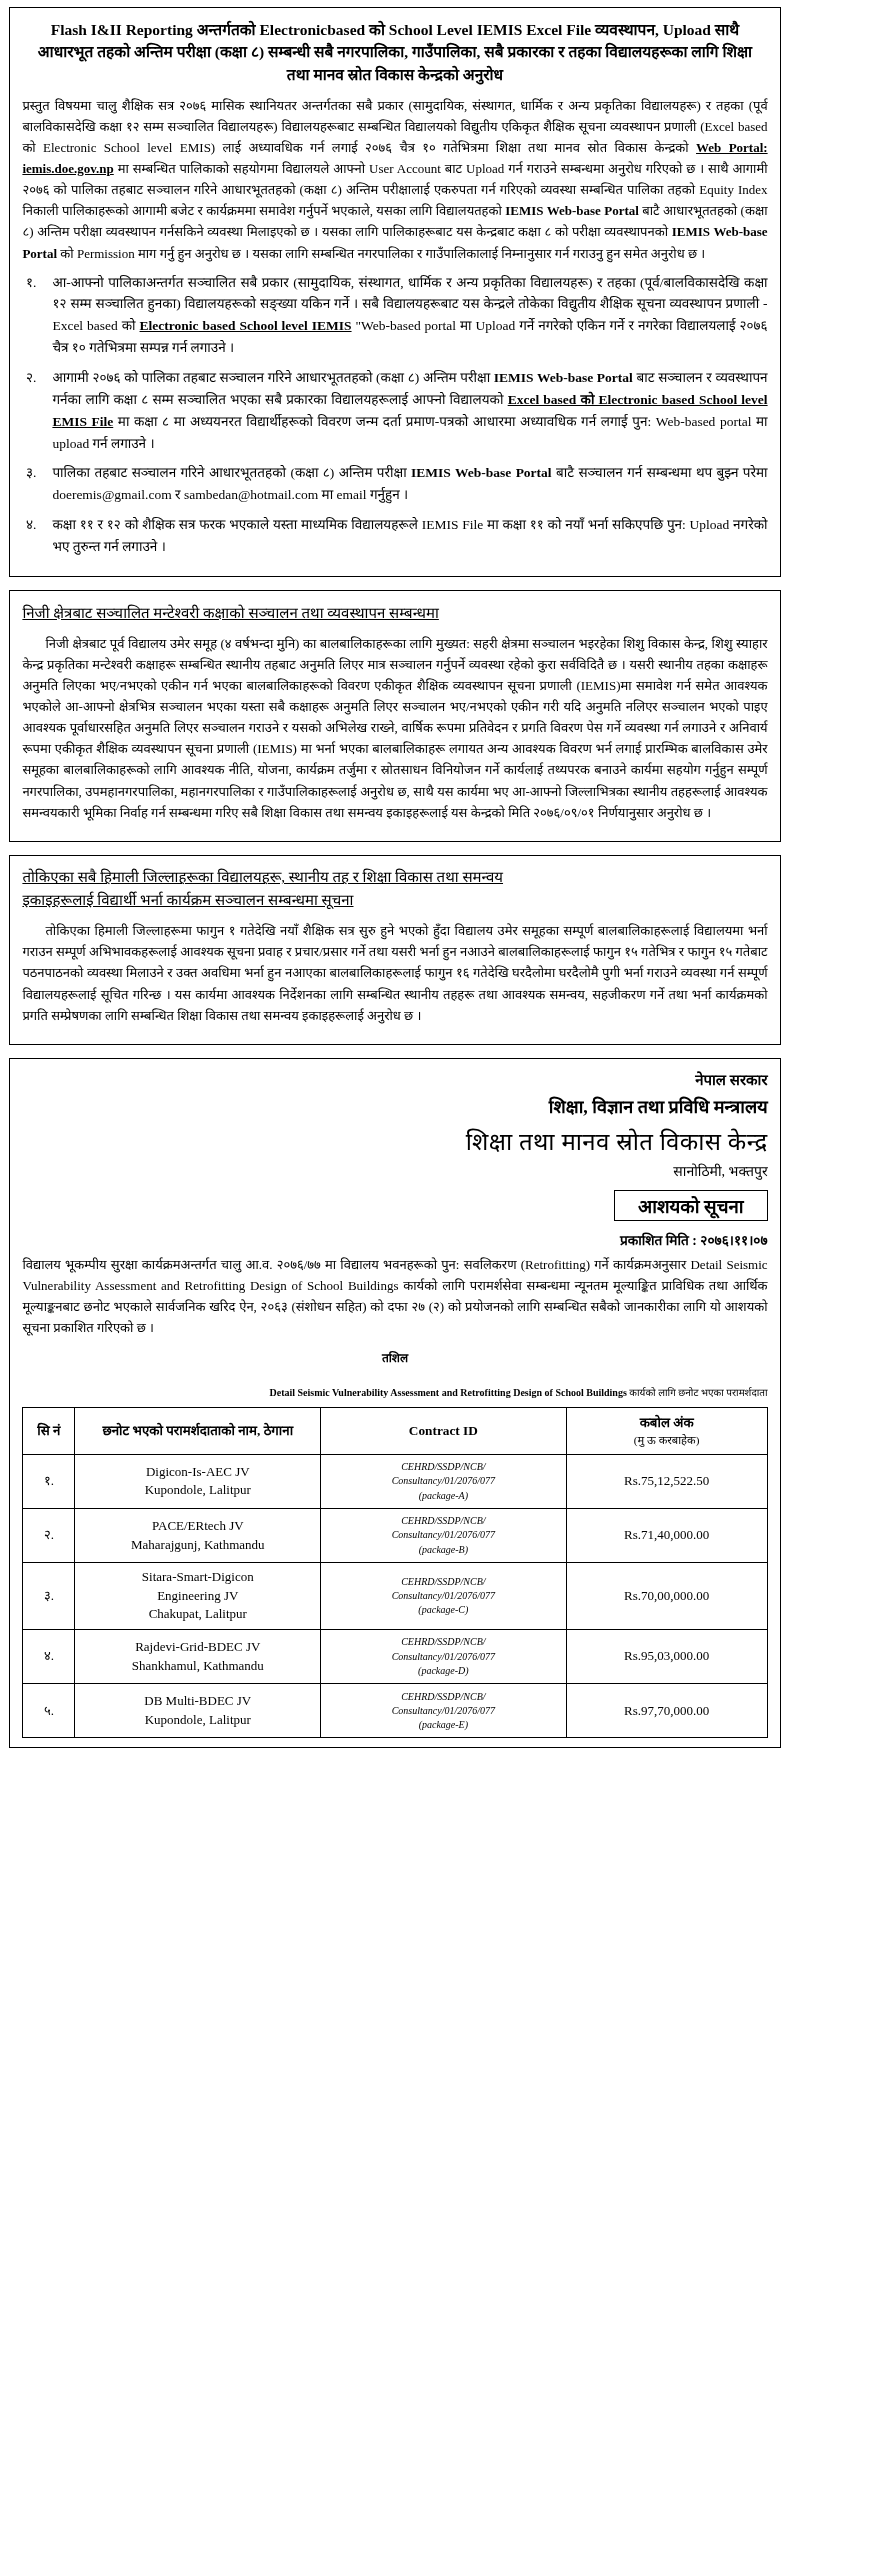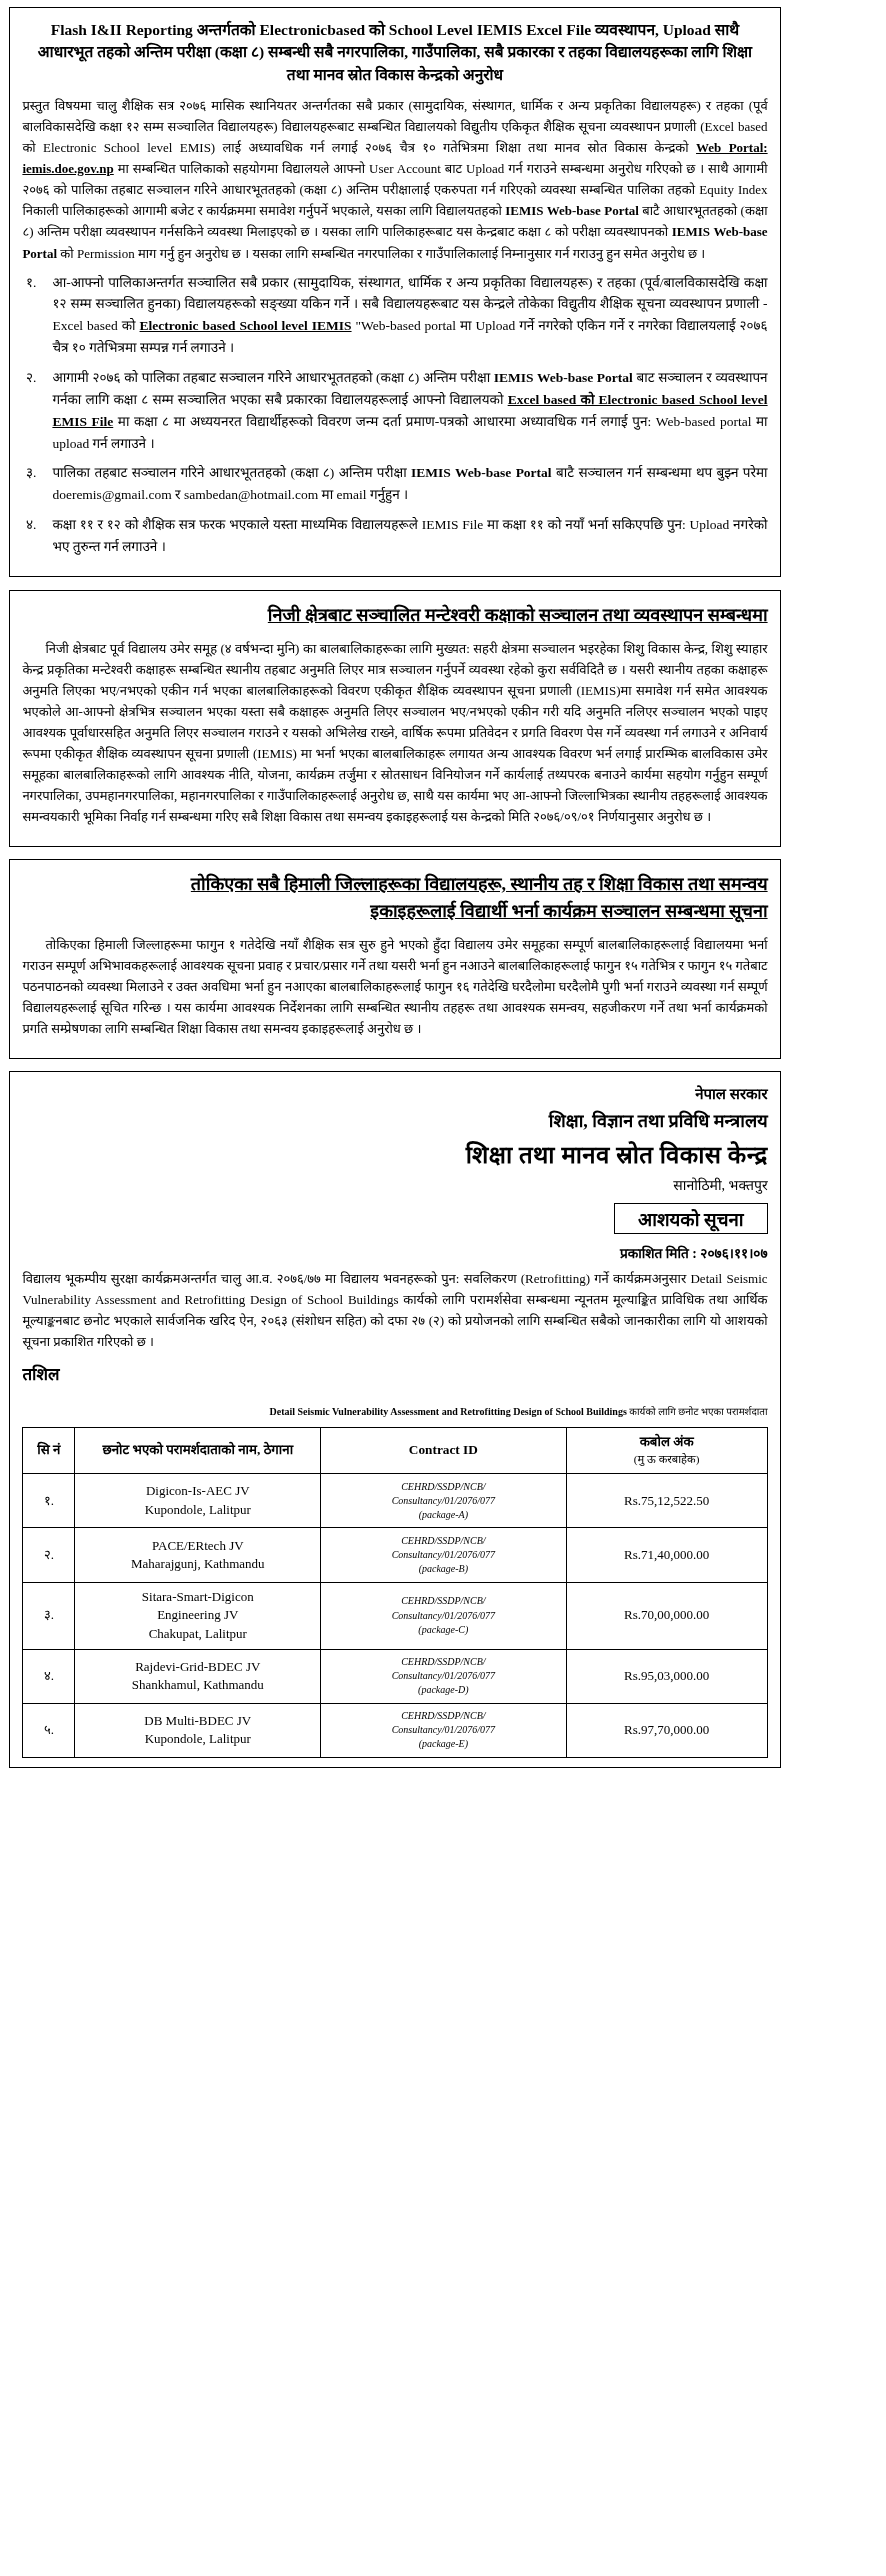--- a/index.html
+++ b/index.html
@@ -26,23 +26,23 @@
   .notice.tight { padding: 7px 12.4px 9px 12.4px; }
 
   .hdr-title {
     text-align: center;
     font-weight: bold;
     font-size: 15.5px;
     line-height: 1.45;
     margin: 1.8px 3.5px 9px 3.5px;
   }
   .band {
-    text-align: right;
-    font-weight: bold;
-    font-size: 18px;
+    text-align: left;
+    font-weight: normal;
+    font-size: 15px;
     line-height: 1.5;
     margin: 1.8px 0 9px 0;
   }
   .band .u { text-decoration: underline; }
 
   p.para {
     font-size: 13px;
     line-height: 1.62;
     text-align: justify;
     margin: 0 0 8px 0;
@@ -73,35 +73,36 @@
     width: 21px;
     text-align: left;
   }
 
   
   .gov {
     text-align: right;
   }
   .gov .l1 { font-size: 15px; font-weight: bold; margin-top: 3.5px; }
   .gov .l2 { font-size: 18px; font-weight: bold; margin-top: 5.3px; }
-  .gov .l3 { font-size: 24px; font-weight: bold; margin-top: 5.3px; letter-spacing: 0.4px; }
+  .gov .l3 { font-size: 24px; font-weight: normal; margin-top: 5.3px; letter-spacing: 0.4px; }
   .gov .l4 { font-size: 14px; margin-top: 4.4px; }
   .gov .l5 {
     display: inline-block;
     border: 1.8px solid #000;
     font-size: 18.6px;
     font-weight: bold;
     padding: 2px 23px;
     margin-top: 9.8px;
   }
   .gov .l6 { font-size: 13.7px; font-weight: bold; margin-top: 9px; margin-bottom: 5.3px; }
 
   .tashil {
+    text-align: center;
     font-weight: bold;
-    font-size: 17px;
+    font-size: 12px;
     margin: 10.6px 0 3.5px 0;
   }
   .tbl-caption {
     font-size: 10px;
     line-height: 1.55;
     text-align: right;
     margin: 19px 0 7px 0;
   }
 
   table.bids {

